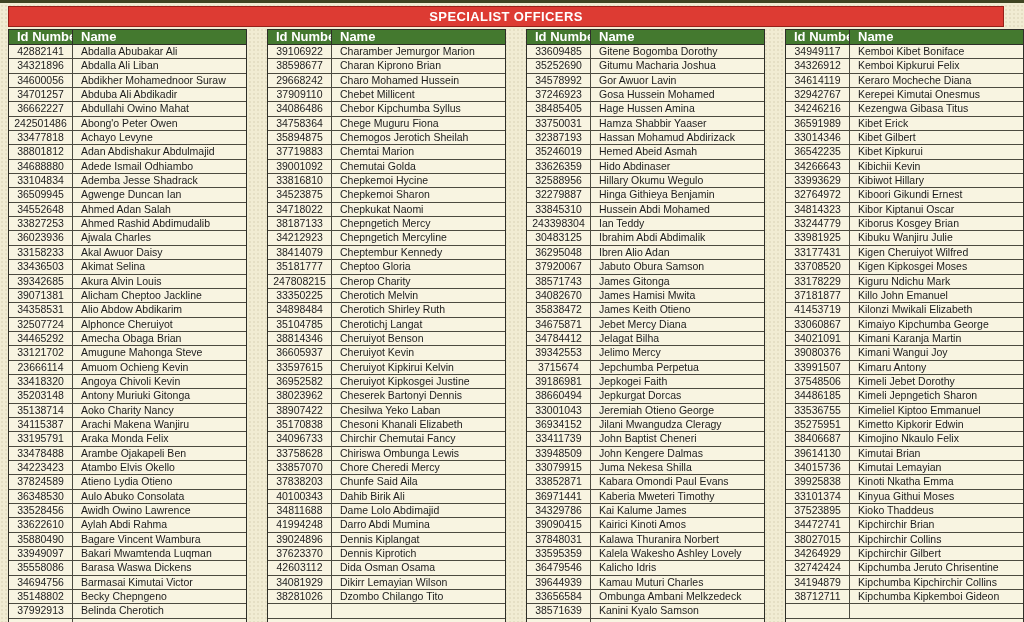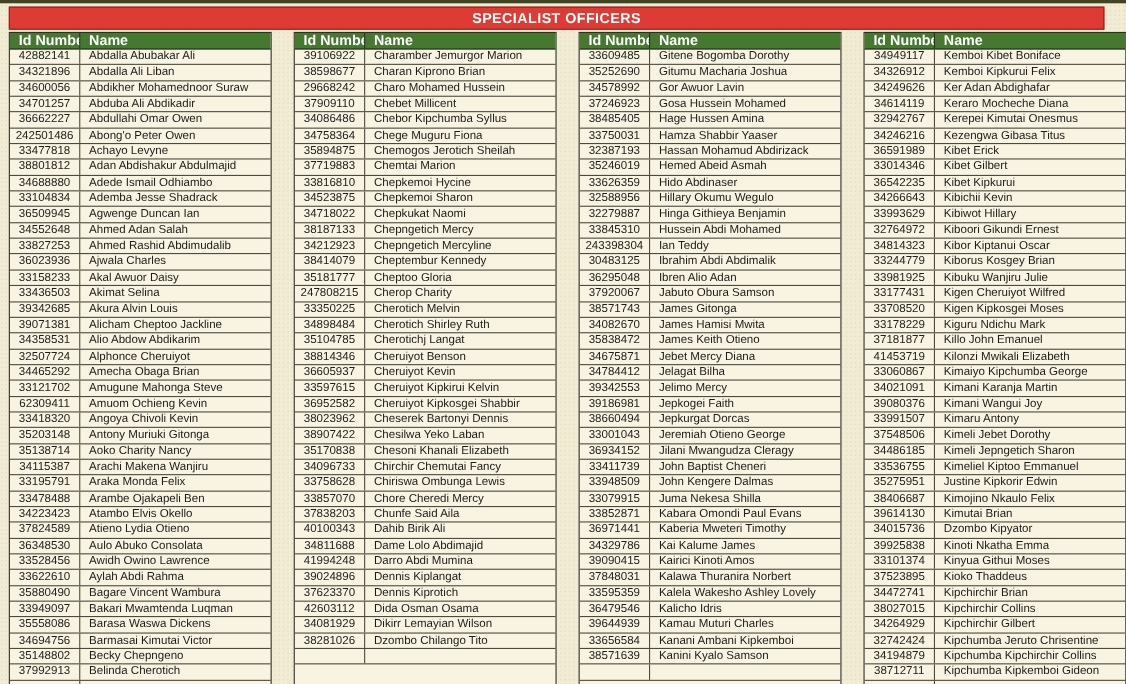--- a/index.html
+++ b/index.html
@@ -109,21 +109,21 @@
     <div class="td name-col">Abdikher Mohamednoor Suraw</div>
   </div>
 
   <div class="tr">
     <div class="td id-col">34701257</div>
     <div class="td name-col">Abduba Ali Abdikadir</div>
   </div>
 
   <div class="tr">
     <div class="td id-col">36662227</div>
-    <div class="td name-col">Abdullahi Omar Owen</div>
+    <div class="td name-col">Abdullahi Owino Mahat</div>
   </div>
 
   <div class="tr">
     <div class="td id-col">242501486</div>
     <div class="td name-col">Abong'o Peter Owen</div>
   </div>
 
   <div class="tr">
     <div class="td id-col">33477818</div>
     <div class="td name-col">Achayo Levyne</div>
@@ -198,21 +198,21 @@
     <div class="td id-col">34465292</div>
     <div class="td name-col">Amecha Obaga Brian</div>
   </div>
 
   <div class="tr">
     <div class="td id-col">33121702</div>
     <div class="td name-col">Amugune Mahonga Steve</div>
   </div>
 
   <div class="tr">
-    <div class="td id-col">62309411</div>
+    <div class="td id-col">23666114</div>
     <div class="td name-col">Amuom Ochieng Kevin</div>
   </div>
 
   <div class="tr">
     <div class="td id-col">33418320</div>
     <div class="td name-col">Angoya Chivoli Kevin</div>
   </div>
 
   <div class="tr">
     <div class="td id-col">35203148</div>
@@ -341,20 +341,24 @@
   <div class="tr">
     <div class="td id-col">35894875</div>
     <div class="td name-col">Chemogos Jerotich Sheilah</div>
   </div>
 
   <div class="tr">
     <div class="td id-col">37719883</div>
     <div class="td name-col">Chemtai Marion</div>
   </div>
 
+  <div class="tr">
+    <div class="td id-col">39001092</div>
+    <div class="td name-col">Chemutai Golda</div>
+  </div>
 
   <div class="tr">
     <div class="td id-col">33816810</div>
     <div class="td name-col">Chepkemoi Hycine</div>
   </div>
 
   <div class="tr">
     <div class="td id-col">34523875</div>
     <div class="td name-col">Chepkemoi Sharon</div>
   </div>
@@ -414,21 +418,21 @@
     <div class="td name-col">Cheruiyot Kevin</div>
   </div>
 
   <div class="tr">
     <div class="td id-col">33597615</div>
     <div class="td name-col">Cheruiyot Kipkirui Kelvin</div>
   </div>
 
   <div class="tr">
     <div class="td id-col">36952582</div>
-    <div class="td name-col">Cheruiyot Kipkosgei Shabbir</div>
+    <div class="td name-col">Cheruiyot Kipkosgei Justine</div>
   </div>
 
   <div class="tr">
     <div class="td id-col">38023962</div>
     <div class="td name-col">Cheserek Bartonyi Dennis</div>
   </div>
 
   <div class="tr">
     <div class="td id-col">38907422</div>
     <div class="td name-col">Chesilwa Yeko Laban</div>
@@ -615,20 +619,24 @@
   <div class="tr">
     <div class="td id-col">34784412</div>
     <div class="td name-col">Jelagat Bilha</div>
   </div>
 
   <div class="tr">
     <div class="td id-col">39342553</div>
     <div class="td name-col">Jelimo Mercy</div>
   </div>
 
+  <div class="tr">
+    <div class="td id-col">3715674</div>
+    <div class="td name-col">Jepchumba Perpetua</div>
+  </div>
 
   <div class="tr">
     <div class="td id-col">39186981</div>
     <div class="td name-col">Jepkogei Faith</div>
   </div>
 
   <div class="tr">
     <div class="td id-col">38660494</div>
     <div class="td name-col">Jepkurgat Dorcas</div>
   </div>
@@ -693,21 +701,21 @@
     <div class="td name-col">Kalicho Idris</div>
   </div>
 
   <div class="tr">
     <div class="td id-col">39644939</div>
     <div class="td name-col">Kamau Muturi Charles</div>
   </div>
 
   <div class="tr">
     <div class="td id-col">33656584</div>
-    <div class="td name-col">Kanani Ambani Kipkemboi</div>
+    <div class="td name-col">Ombunga Ambani Melkzedeck</div>
   </div>
 
   <div class="tr">
     <div class="td id-col">38571639</div>
     <div class="td name-col">Kanini Kyalo Samson</div>
   </div>
 
   <div class="tr">
     <div class="td id-col"></div>
     <div class="td name-col"></div>
@@ -724,24 +732,20 @@
   <div class="tr">
     <div class="td id-col">34949117</div>
     <div class="td name-col">Kemboi Kibet Boniface</div>
   </div>
 
   <div class="tr">
     <div class="td id-col">34326912</div>
     <div class="td name-col">Kemboi Kipkurui Felix</div>
   </div>
 
-  <div class="tr">
-    <div class="td id-col">34249626</div>
-    <div class="td name-col">Ker Adan Abdighafar</div>
-  </div>
 
   <div class="tr">
     <div class="td id-col">34614119</div>
     <div class="td name-col">Keraro Mocheche Diana</div>
   </div>
 
   <div class="tr">
     <div class="td id-col">32942767</div>
     <div class="td name-col">Kerepei Kimutai Onesmus</div>
   </div>
@@ -851,36 +855,36 @@
     <div class="td name-col">Kimeli Jepngetich Sharon</div>
   </div>
 
   <div class="tr">
     <div class="td id-col">33536755</div>
     <div class="td name-col">Kimeliel Kiptoo Emmanuel</div>
   </div>
 
   <div class="tr">
     <div class="td id-col">35275951</div>
-    <div class="td name-col">Justine Kipkorir Edwin</div>
+    <div class="td name-col">Kimetto Kipkorir Edwin</div>
   </div>
 
   <div class="tr">
     <div class="td id-col">38406687</div>
     <div class="td name-col">Kimojino Nkaulo Felix</div>
   </div>
 
   <div class="tr">
     <div class="td id-col">39614130</div>
     <div class="td name-col">Kimutai Brian</div>
   </div>
 
   <div class="tr">
     <div class="td id-col">34015736</div>
-    <div class="td name-col">Dzombo Kipyator</div>
+    <div class="td name-col">Kimutai Lemayian</div>
   </div>
 
   <div class="tr">
     <div class="td id-col">39925838</div>
     <div class="td name-col">Kinoti Nkatha Emma</div>
   </div>
 
   <div class="tr">
     <div class="td id-col">33101374</div>
     <div class="td name-col">Kinyua Githui Moses</div>

